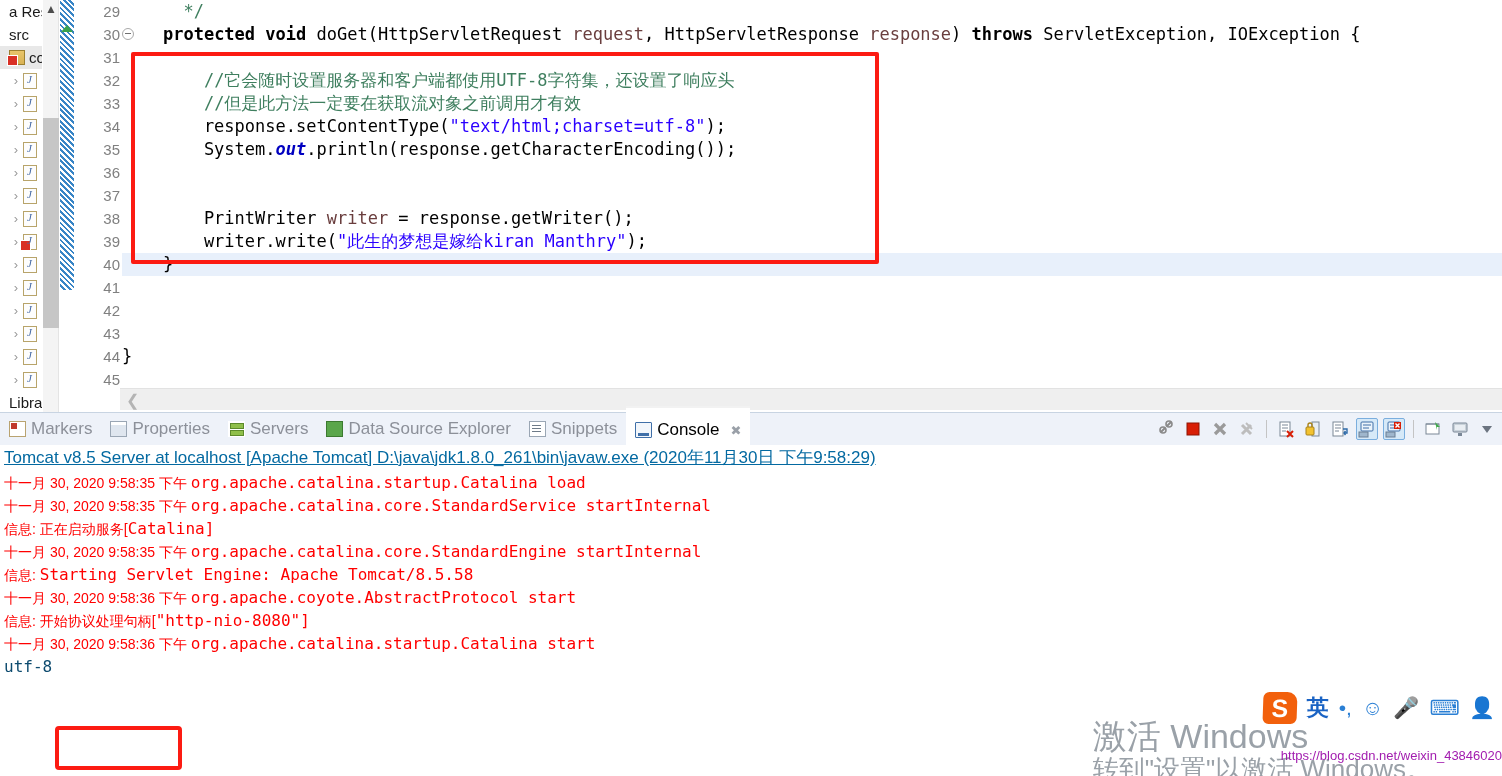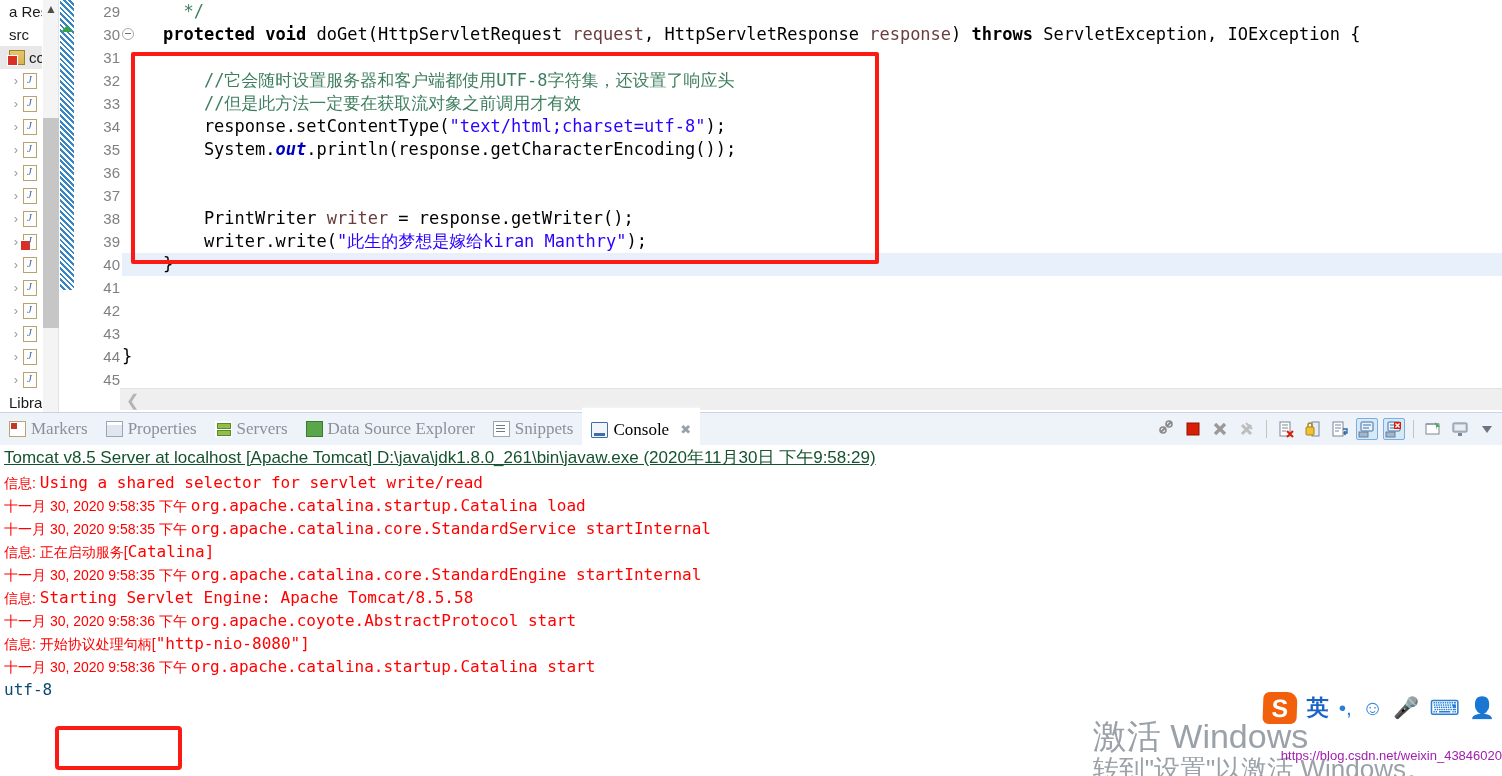--- a/index.html
+++ b/index.html
@@ -201,21 +201,20 @@
     position: absolute; left: 0; top: 0;
     width: 1502px; height: 32px;
     background: #eef2f9;
     display: flex; align-items: center;
   }
   .vtab {
     display: flex; align-items: center; gap: 5px;
     height: 46px; padding: 0 9px;
     font-size: 17px; color: #8c9099;
     white-space: nowrap;
-    font-family: Liberation Serif, serif;
   }
   .vtab.active {
     background: #ffffff;
     color: #000;
     border-top: 2px solid #f2f2f2;
   }
   .vtab .tclose { color: #9aa0a8; font-size: 13px; margin-left: 6px; }
   .ticon { width: 17px; height: 16px; flex: 0 0 17px; position: relative; }
   .ic-markers { background: #fff; border: 1px solid #b9a370; }
   .ic-markers::after { content:""; position:absolute; left:1px; top:1px; width:6px; height:6px; background:#c0392b; }
@@ -244,21 +243,21 @@
 
   
   #console-body {
     position: absolute; left: 0; top: 32px;
     width: 1502px; height: 332px;
     background: #fff;
     padding: 2px 0 0 4px;
     overflow: hidden;
   }
   #console-title {
-    font-size: 17px; color: #14532d;
+    font-size: 17px; color: #0369a1;
     text-decoration: underline;
     font-family: "Liberation Sans", sans-serif;
     height: 24px; line-height: 22px;
     white-space: nowrap;
   }
   .logline {
     height: 23px; line-height: 23px;
     font-family: "DejaVu Sans Mono", monospace;
     font-size: 16px;
     color: #ff0000;
@@ -536,21 +535,20 @@
         </div>
         <div class="tbtn">
           <svg width="18" height="18" viewBox="0 0 18 18">
             <path d="M4 6 L14 6 L9 13 Z" fill="#6b7480"></path>
           </svg>
         </div>
       </div>
     <div id="console-body">
       <div id="console-title">Tomcat v8.5 Server at localhost [Apache Tomcat] D:\java\jdk1.8.0_261\bin\javaw.exe (2020年11月30日 下午9:58:29)</div>
       <div id="console-lines">
-          <div class="logline"><span class="zh">信息: </span><span>Using a shared selector for servlet write/read</span></div>
           <div class="logline"><span class="zh">十一月 30, 2020 9:58:35 下午 </span><span>org.apache.catalina.startup.Catalina load</span></div>
           <div class="logline"><span class="zh">十一月 30, 2020 9:58:35 下午 </span><span>org.apache.catalina.core.StandardService startInternal</span></div>
           <div class="logline"><span class="zh">信息: 正在启动服务[</span><span>Catalina]</span></div>
           <div class="logline"><span class="zh">十一月 30, 2020 9:58:35 下午 </span><span>org.apache.catalina.core.StandardEngine startInternal</span></div>
           <div class="logline"><span class="zh">信息: </span><span>Starting Servlet Engine: Apache Tomcat/8.5.58</span></div>
           <div class="logline"><span class="zh">十一月 30, 2020 9:58:36 下午 </span><span>org.apache.coyote.AbstractProtocol start</span></div>
           <div class="logline"><span class="zh">信息: 开始协议处理句柄[</span><span>"http-nio-8080"]</span></div>
           <div class="logline"><span class="zh">十一月 30, 2020 9:58:36 下午 </span><span>org.apache.catalina.startup.Catalina start</span></div>
           <div class="logline blk"><span>utf-8</span></div>
         </div>

